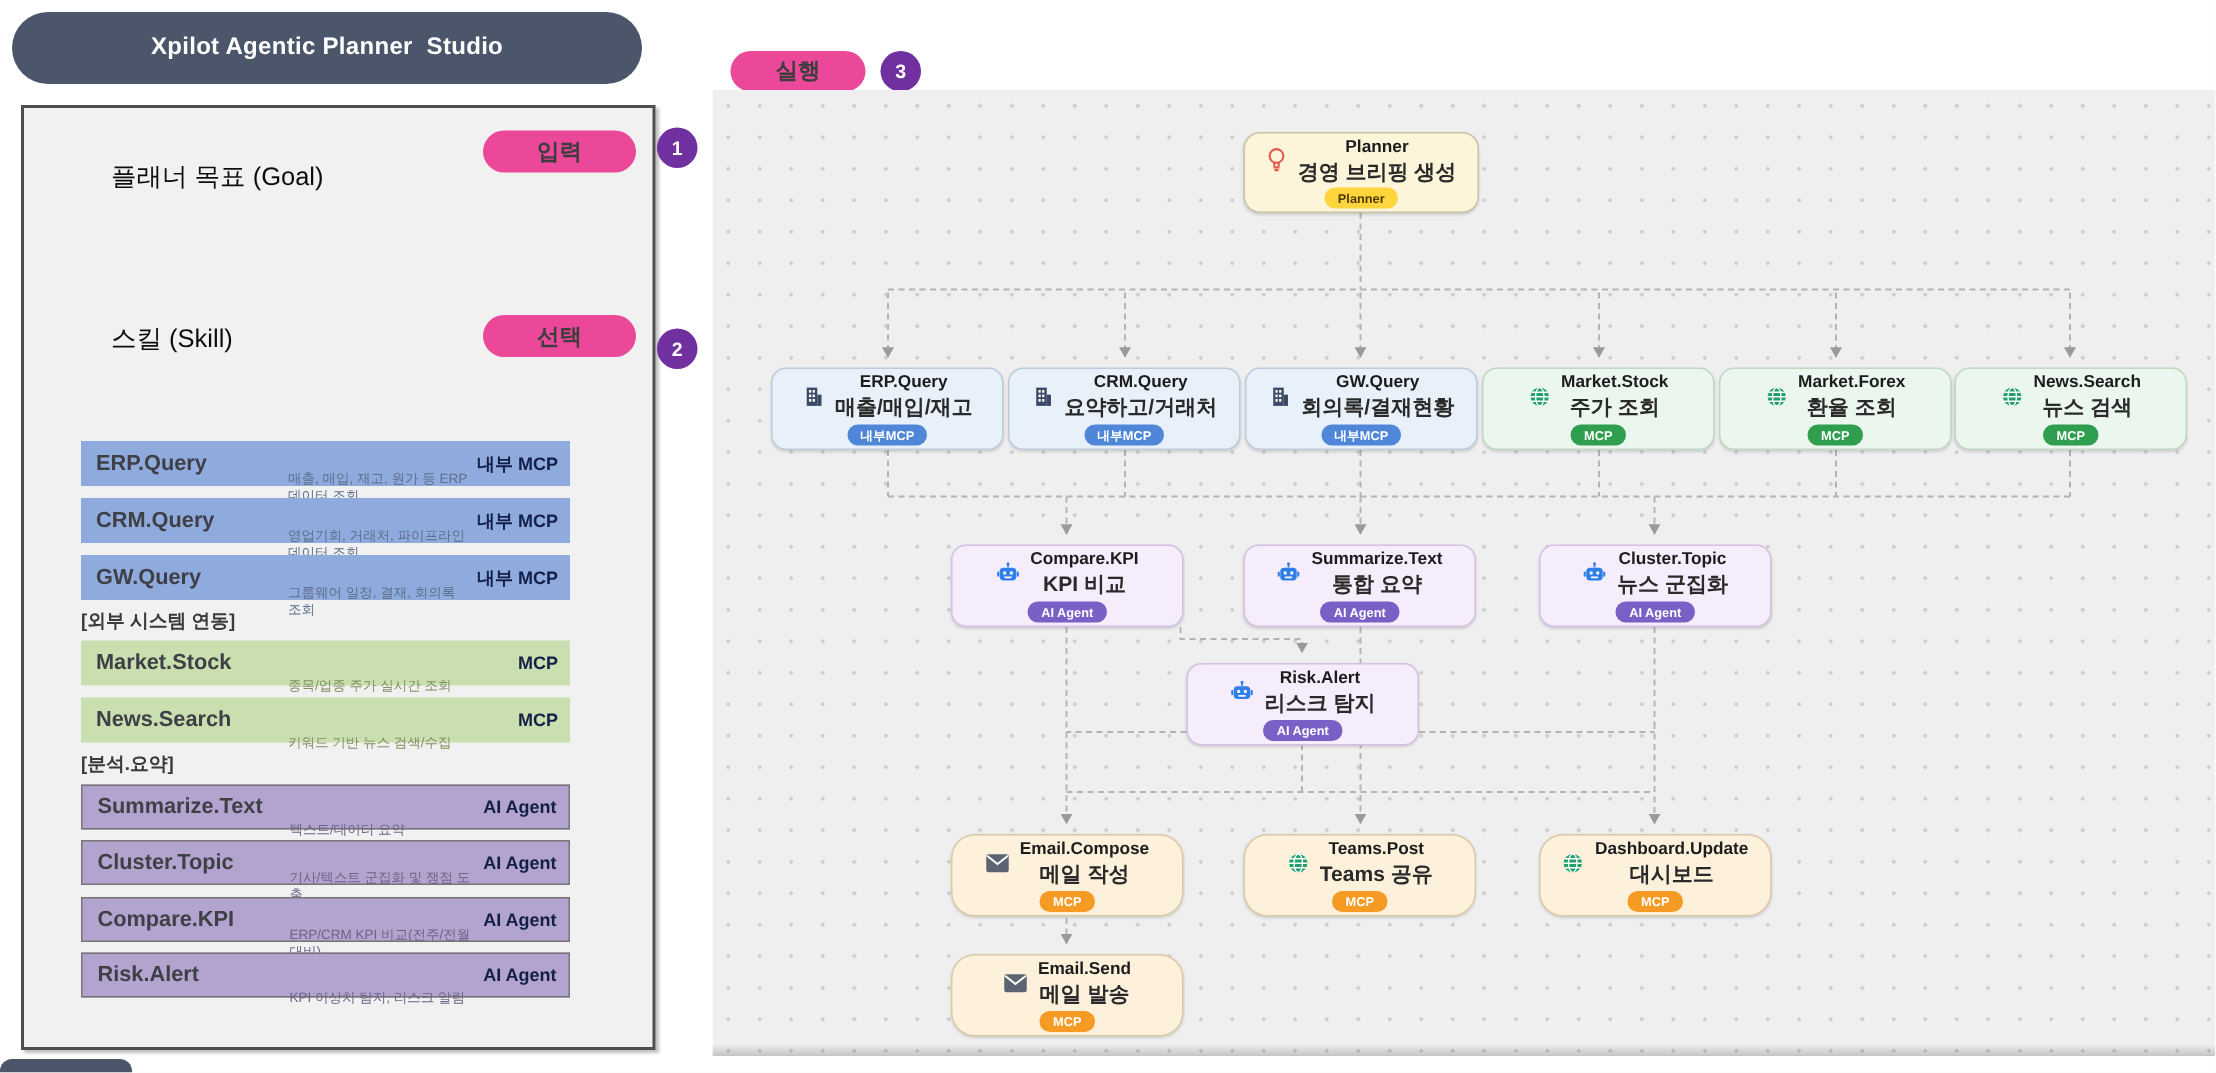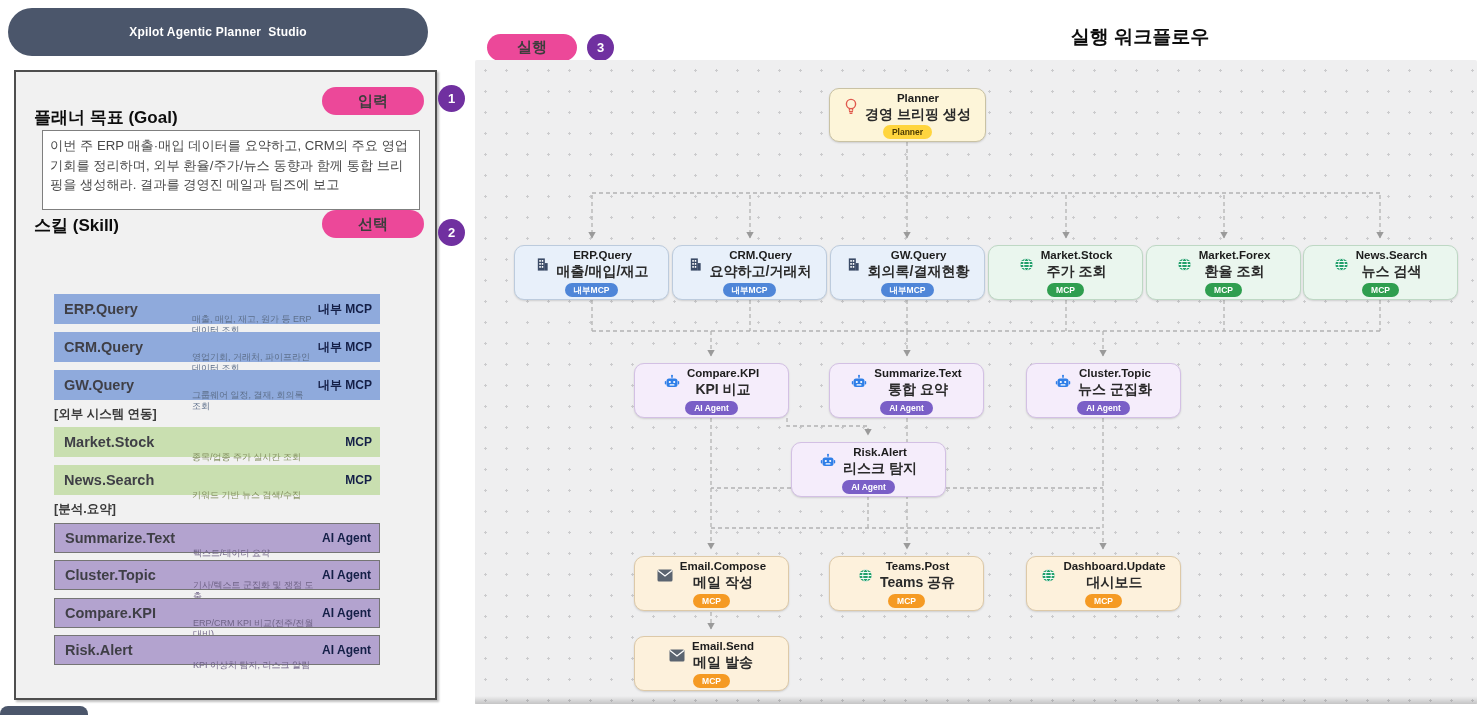--- a/index.html
+++ b/index.html
@@ -3,26 +3,26 @@
 <meta charset="utf-8">
 <style>
   * { margin:0; padding:0; box-sizing:border-box; }
   html,body { background:#fff; }
   body { font-family:"Liberation Sans", sans-serif; }
   #app { position:relative; width:1477px; height:715px; background:#fff; overflow:hidden; }
 
   
   .hdr-pill { position:absolute; left:8px; top:8px; width:420px; height:48px;
     background:#4b566b; border-radius:26px; display:flex; align-items:center; justify-content:center; }
-  .hdr-pill span { color:#fff; font-weight:bold; font-size:12px; letter-spacing:.2px; white-space:pre; }
+  .hdr-pill span { color:#fff; font-weight:bold; font-size:16px; letter-spacing:.2px; white-space:pre; }
 
   
   .panel { position:absolute; left:14px; top:70px; width:423px; height:630px;
     background:#f1f1f1; border:2px solid #4e4e4e; box-shadow:2px 2px 2px rgba(0,0,0,.25); }
-  .sec-h { position:absolute; font-weight:bold; font-size:17px; color:#0d0d0d; }
+  .sec-h { position:absolute; font-weight:normal; font-size:17px; color:#0d0d0d;margin-left:40px; }
   .pill { position:absolute; width:102px; height:28px; background:#ec4899; border:none;
     border-radius:14px; font-family:inherit; font-weight:bold; font-size:15px; color:#3d3d3d;
     display:flex; align-items:center; justify-content:center; cursor:pointer; }
   .goal-box { position:absolute; left:26px; top:58px; width:378px; height:80px; background:#fff;
     border:1px solid #7f7f7f; padding:5px 7px; font-size:13.2px; line-height:1.48; color:#4a4a4a; overflow:hidden; }
   .grp-label { position:absolute; left:38px; font-size:12.5px; font-weight:600; color:#3a3a3a; }
   .srow { position:absolute; left:38px; width:326px; height:30px; display:flex; align-items:center;
     padding:0 8px 0 10px; cursor:pointer; }
   .srow.blue { background:#8faadc; }
   .srow.green { background:#c9dfb0; }
@@ -47,25 +47,25 @@
     background:linear-gradient(rgba(0,0,0,0), rgba(0,0,0,.18)); pointer-events:none; }
   .wf-title { position:absolute; left:960px; top:24px; width:360px; text-align:center;
     font-weight:bold; font-size:19px; color:#0d0d0d; }
 
   svg.wires { position:absolute; left:0; top:0; pointer-events:none; }
 
   
   .node { position:absolute; width:155px; height:55px; border-radius:10px; border:1px solid #bcc0c6;
     box-shadow:0 1px 2px rgba(0,0,0,.14); display:flex; flex-direction:column; align-items:center;
     justify-content:center; gap:2px; padding:3px 4px; cursor:pointer; }
-  .node.yellow { background:#fdf5d9; border-color:#c9c2a4; }
+  .node.yellow { background:#fdf5d9; border-color:#c9c2a4;border-radius:11px; }
   .node.blue   { background:#e8f0fa; border-color:#bccbdd; }
   .node.green  { background:#eaf6ee; border-color:#bed8c4; }
   .node.purple { background:#f5edfb; border-color:#d3c0e4; }
-  .node.orange { background:#fdf1dc; border-color:#ddc9a8; }
+  .node.orange { background:#fdf1dc; border-color:#ddc9a8;border-radius:16px; }
   .nrow { display:flex; align-items:center; gap:7px; }
   .n-icon { flex:none; display:flex; align-items:center; }
   .n-txt { text-align:center; }
   .n-title { font-weight:bold; font-size:11.5px; color:#1c1c1c; line-height:1.3; }
   .n-sub { font-weight:bold; font-size:14px; color:#2a2a2a; line-height:1.25; }
   .n-badge { font-weight:bold; font-size:8.5px; color:#fff; border-radius:9px; padding:2px 9px; line-height:1.2; }
   .b-yellow { background:#ffd53e; color:#4d3a00; }
   .b-blue   { background:#4f86d8; }
   .b-green  { background:#2f9e4f; }
   .b-purple { background:#7a5fc7; }
@@ -79,21 +79,20 @@
 
 <div id="app">
 
   <div class="hdr-pill">
     <span>Xpilot Agentic Planner  Studio</span>
   </div>
 
   <div class="panel">
     <button class="pill" style="left:306px; top:15px;">입력</button>
     <div class="sec-h" style="left:18px; top:34px;">플래너 목표 (Goal)</div>
-    <div class="goal-box">이번 주 ERP 매출·매입 데이터를 요약하고, CRM의 주요 영업 기회를 정리하며, 외부 환율/주가/뉴스 동향과 함께 통합 브리핑을 생성해라. 결과를 경영진 메일과 팀즈에 보고</div>
 
     <button class="pill" style="left:306px; top:138px;">선택</button>
     <div class="sec-h" style="left:18px; top:142px;">스킬 (Skill)</div>
 
     <div class="grp-label" style="top:200px;margin-top:23px;">[내부 시스템 연동]</div>
     <div class="srow blue" style="top:222px;">
       <span class="s-name">ERP.Query</span>
       <span class="s-desc">매출, 매입, 재고, 원가 등 ERP 데이터 조회</span>
       <span class="s-tag">내부 MCP</span>
     </div>
@@ -141,21 +140,20 @@
       <span class="s-desc">KPI 이상치 탐지, 리스크 알림</span>
       <span class="s-tag">AI Agent</span>
     </div>
   </div>
 
   <div class="numb" style="left:438px; top:85px;">1</div>
   <div class="numb" style="left:438px; top:219px;">2</div>
   <div class="numb" style="left:587px; top:34px;">3</div>
 
   <button class="pill" style="left:487px; top:34px; width:90px; height:27px;">실행</button>
-  <div class="wf-title">실행 워크플로우</div>
 
   <div class="canvas"></div>
   <div class="canvas-shadow"></div>
 
   <svg class="wires" width="1477" height="715">
     <defs>
       <marker id="arr" markerWidth="9" markerHeight="9" refX="6.5" refY="4" orient="auto" markerUnits="userSpaceOnUse">
         <path d="M0,0 L7,4 L0,8 Z" fill="#9a9a9a"></path>
       </marker>
     </defs>

